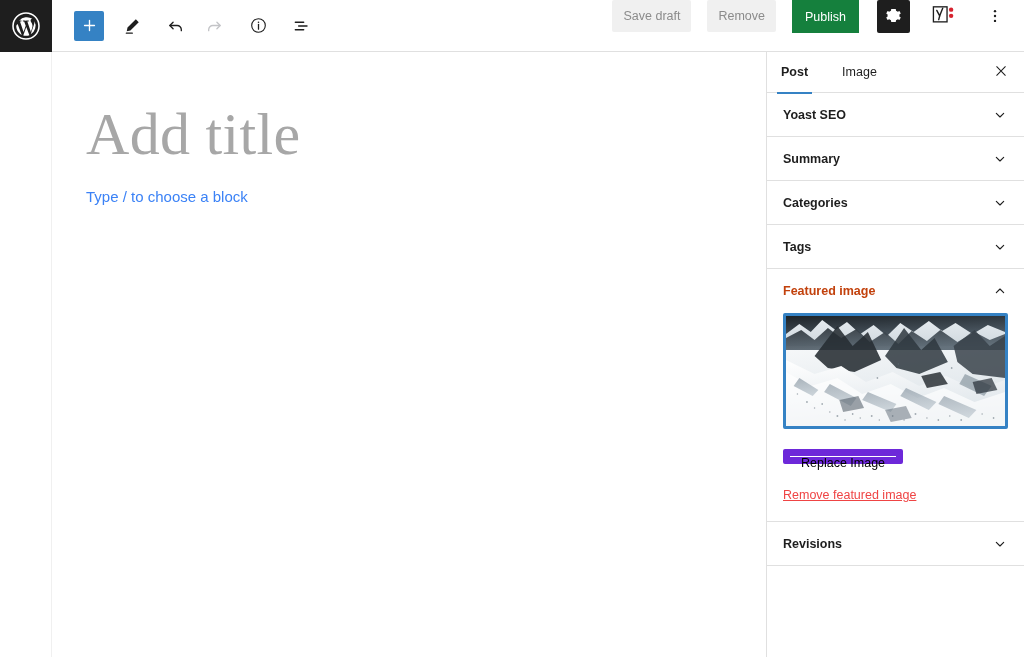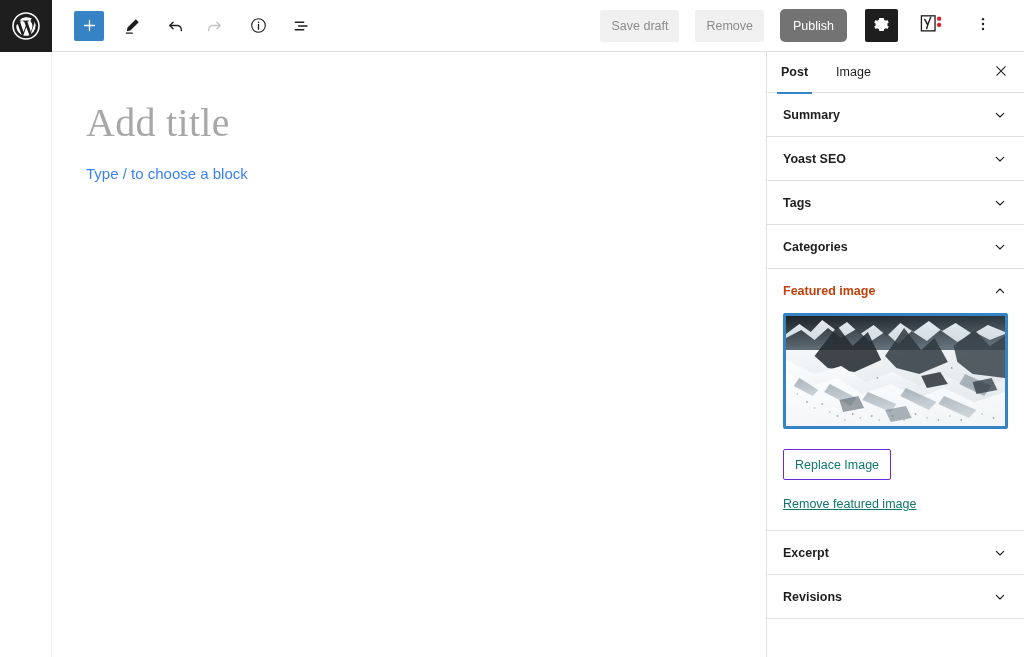--- a/index.html
+++ b/index.html
@@ -72,44 +72,43 @@
     height: 30px;
     border-radius: 2px;
     margin-right: 8px;
   }
   .tb-btn.disabled { color: #c3c4c7; cursor: default; }
   .tb-btn.gap-left { margin-left: 6px; }
 
   .toolbar-right {
     margin-left: auto;
     display: flex;
-    align-items: center;
     gap: 16px;
-    padding-right: 24px;
+    padding-right: 12px;
   }
 
   .btn-tertiary {
     height: 32px;
     padding: 0 11px;
     background: #f0f0f0;
     border: none;
     border-radius: 2px;
     font-family: "Liberation Sans", sans-serif;
     font-size: 12.5px;
     color: #8b8b8b;
     cursor: pointer;
     white-space: nowrap;
   }
 
   .btn-publish {
     height: 33px;
     padding: 0 13px;
-    background: #737373;
-    border: none;
-    border-radius: 5px;
+    background: #15803d;
+    border: none;
+    border-radius: 0;
     font-family: "Liberation Sans", sans-serif;
     font-size: 12.5px;
     color: #ffffff;
     cursor: pointer;
   }
 
   .btn-gear {
     width: 33px;
     height: 33px;
     background: #1e1e1e;
@@ -171,21 +170,21 @@
     overflow: hidden;
   }
 
   .editor-inner {
     padding: 48px 0 0 34px;
     max-width: 680px;
   }
 
   .post-title {
     font-family: "Liberation Serif", serif;
-    font-size: 40px;
+    font-size: 60px;
     line-height: 1.15;
     color: #a7a7a7;
     font-weight: 400;
     letter-spacing: 0.3px;
     white-space: nowrap;
   }
 
   .para-placeholder {
     margin-top: 16px;
     font-family: "Liberation Sans", sans-serif;
@@ -206,20 +205,21 @@
   }
 
   .sb-tabs {
     height: 41px;
     min-height: 41px;
     display: flex;
     align-items: center;
     border-bottom: 1px solid #e0e0e0;
     position: relative;
     padding: 0 2px 0 0;
+    gap: 6px;
   }
 
   .sb-tab {
     height: 41px;
     padding: 0 14px;
     display: flex;
     align-items: center;
     font-size: 12.5px;
     font-weight: 600;
     color: #1e1e1e;
@@ -318,36 +318,36 @@
     cursor: pointer;
   }
   .featured-thumb {
     width: 100%;
     height: 110px;
     display: block;
   }
 
   .btn-replace {
     margin-top: 20px;
-    height: 31px;
+    height: 15px;
     padding: 0 11px;
     background: #ffffff;
-    border: 1px solid #6d28d9;
+    border: 7px solid #6d28d9;
     border-radius: 2px;
-    color: #0f766e;
+    color: #000000;
     font-size: 12.5px;
     font-family: "Liberation Sans", sans-serif;
     cursor: pointer;
   }
 
   .link-remove {
     display: inline-block;
     margin-top: 17px;
     font-size: 12.5px;
-    color: #0f766e;
+    color: #ef4444;
     text-decoration: underline;
     cursor: pointer;
     font-family: "Liberation Sans", sans-serif;
   }
 </style>
 </head>
 <body>
 
 <div id="app">
 
@@ -469,49 +469,49 @@
             <svg width="16" height="16" viewBox="0 0 24 24" fill="none">
               <path d="M5.6 5.6l12.8 12.8M18.4 5.6L5.6 18.4" stroke="#1e1e1e" stroke-width="1.6" stroke-linecap="round"></path>
             </svg>
           </span>
         </button>
       </div>
 
       <div class="sb-scroll">
 
         <div class="panel-row">
+          <span class="panel-label">Yoast SEO</span>
+          <span class="chev">
+            <svg width="16" height="16" viewBox="0 0 24 24" fill="none">
+                <path d="M6.5 9.5L12 15l5.5-5.5" stroke="#1e1e1e" stroke-width="1.7" stroke-linecap="round" stroke-linejoin="round"></path>
+              </svg>
+          </span>
+        </div>
+
+        <div class="panel-row">
           <span class="panel-label">Summary</span>
           <span class="chev">
             <svg width="16" height="16" viewBox="0 0 24 24" fill="none">
                 <path d="M6.5 9.5L12 15l5.5-5.5" stroke="#1e1e1e" stroke-width="1.7" stroke-linecap="round" stroke-linejoin="round"></path>
               </svg>
           </span>
         </div>
 
+
         <div class="panel-row">
-          <span class="panel-label">Yoast SEO</span>
+          <span class="panel-label">Categories</span>
           <span class="chev">
             <svg width="16" height="16" viewBox="0 0 24 24" fill="none">
                 <path d="M6.5 9.5L12 15l5.5-5.5" stroke="#1e1e1e" stroke-width="1.7" stroke-linecap="round" stroke-linejoin="round"></path>
               </svg>
           </span>
         </div>
 
-
         <div class="panel-row">
           <span class="panel-label">Tags</span>
-          <span class="chev">
-            <svg width="16" height="16" viewBox="0 0 24 24" fill="none">
-                <path d="M6.5 9.5L12 15l5.5-5.5" stroke="#1e1e1e" stroke-width="1.7" stroke-linecap="round" stroke-linejoin="round"></path>
-              </svg>
-          </span>
-        </div>
-
-        <div class="panel-row">
-          <span class="panel-label">Categories</span>
           <span class="chev">
             <svg width="16" height="16" viewBox="0 0 24 24" fill="none">
                 <path d="M6.5 9.5L12 15l5.5-5.5" stroke="#1e1e1e" stroke-width="1.7" stroke-linecap="round" stroke-linejoin="round"></path>
               </svg>
           </span>
         </div>
 
         <div class="panel-open-header">
           <span class="panel-label">Featured image</span>
           <span class="chev">
@@ -603,28 +603,20 @@
             </svg>
           </div>
 
           <button class="btn-replace">Replace Image</button>
 
           <div>
             <span class="link-remove">Remove featured image</span>
           </div>
         </div>
 
-        <div class="panel-row">
-          <span class="panel-label">Excerpt</span>
-          <span class="chev">
-            <svg width="16" height="16" viewBox="0 0 24 24" fill="none">
-                <path d="M6.5 9.5L12 15l5.5-5.5" stroke="#1e1e1e" stroke-width="1.7" stroke-linecap="round" stroke-linejoin="round"></path>
-              </svg>
-          </span>
-        </div>
 
         <div class="panel-row">
           <span class="panel-label">Revisions</span>
           <span class="chev">
             <svg width="16" height="16" viewBox="0 0 24 24" fill="none">
                 <path d="M6.5 9.5L12 15l5.5-5.5" stroke="#1e1e1e" stroke-width="1.7" stroke-linecap="round" stroke-linejoin="round"></path>
               </svg>
           </span>
         </div>
 

